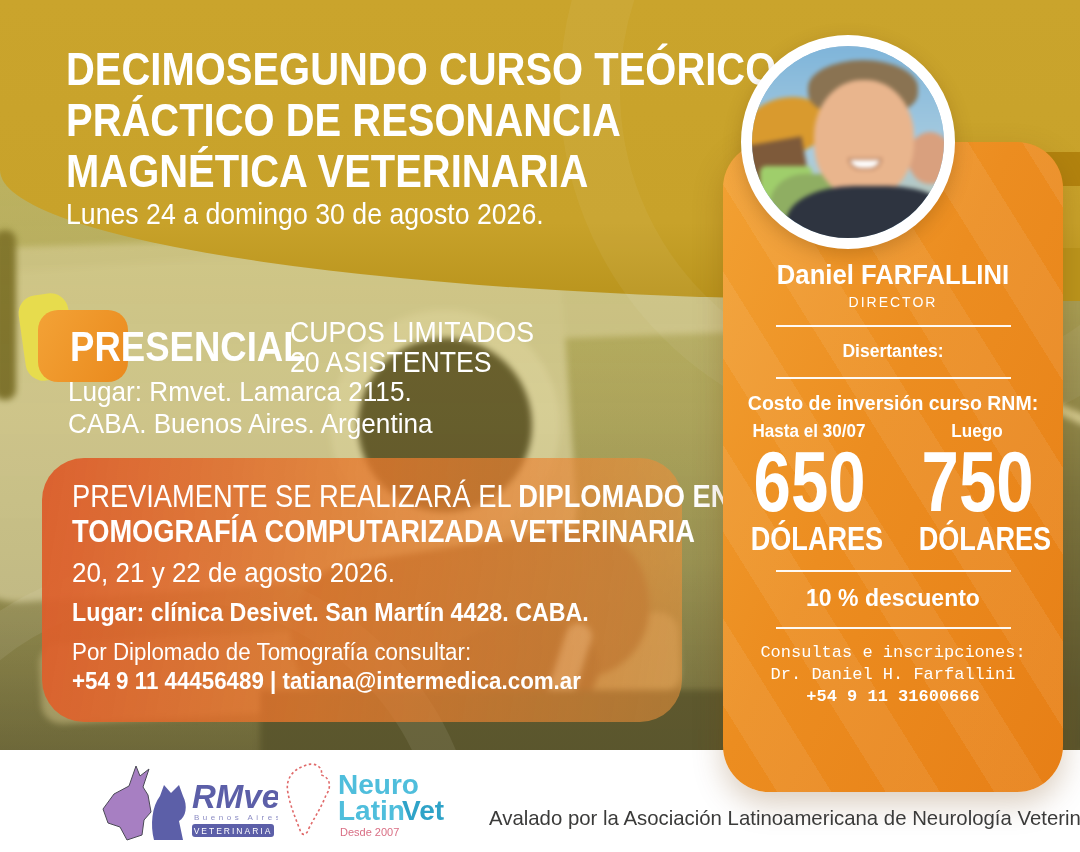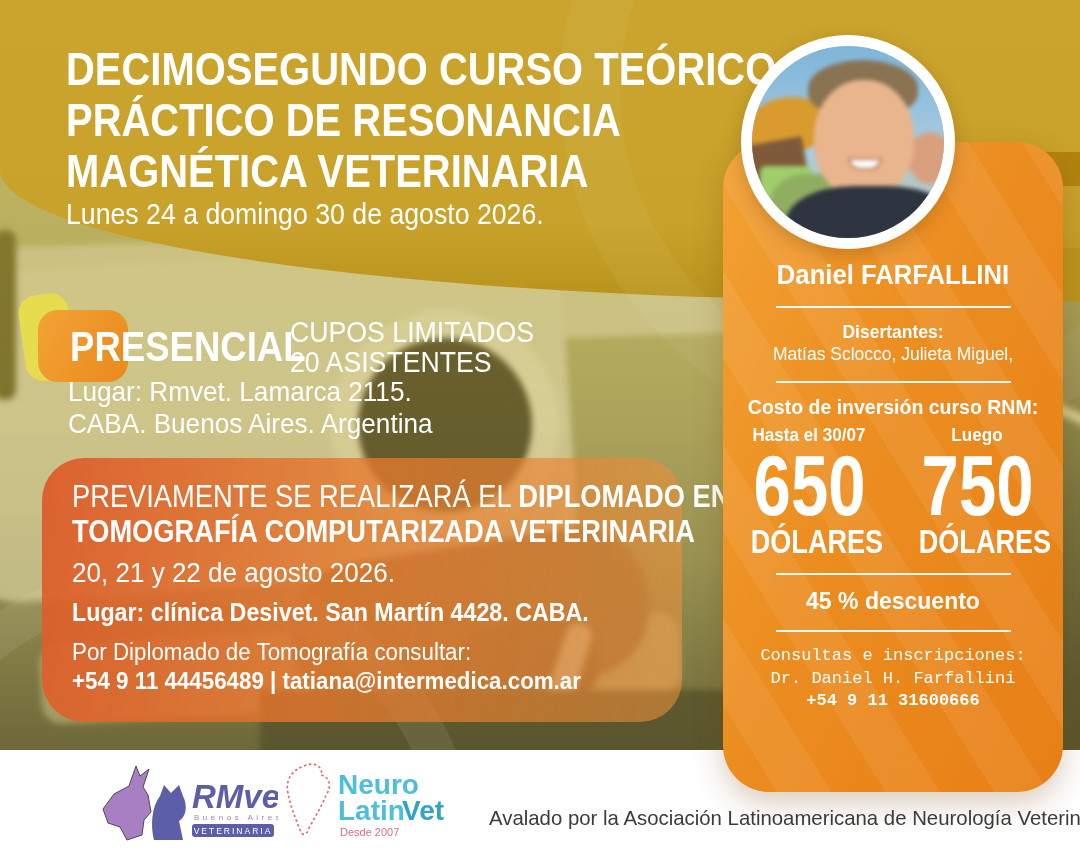--- a/index.html
+++ b/index.html
@@ -196,41 +196,41 @@
     <div class="dip-dates">20, 21 y 22 de agosto 2026.</div>
     <div class="dip-lugar">Lugar: clínica Desivet. San Martín 4428. CABA.</div>
     <div class="dip-consultar">Por Diplomado de Tomografía consultar:</div>
     <div class="dip-contacto">+54 9 11 44456489 | tatiana@intermedica.com.ar</div>
   </div>
 
   <div class="director-panel">
     <div class="panel-stripes"></div>
     <div class="panel-content">
       <div class="dir-name">Daniel FARFALLINI</div>
+      <div class="dir-role">DIRECTOR</div>
       <hr class="pdivider">
       <div class="disertantes">
         <div class="lbl">Disertantes:</div>
-        <div>Matías Sclocco, Julieta Miguel,</div>
       </div>
       <hr class="pdivider">
       <div class="costo-label">Costo de inversión curso RNM:</div>
       <div class="price-row">
         <div class="price-col">
           <div class="price-when">Hasta el 30/07</div>
           <div class="price-value">650</div>
           <div class="price-curr">DÓLARES</div>
         </div>
         <div class="price-col">
           <div class="price-when">Luego</div>
           <div class="price-value">750</div>
           <div class="price-curr">DÓLARES</div>
         </div>
       </div>
       <hr class="pdivider">
-      <div class="discount-2">45 % descuento</div>
+      <div class="discount-2">10 % descuento</div>
       <hr class="pdivider">
       <div class="consultas">
         <div>Consultas e inscripciones:</div>
         <div>Dr. Daniel H. Farfallini</div>
         <div class="b">+54 9 11 31600666</div>
 
       </div>
     </div>
   </div>
 

